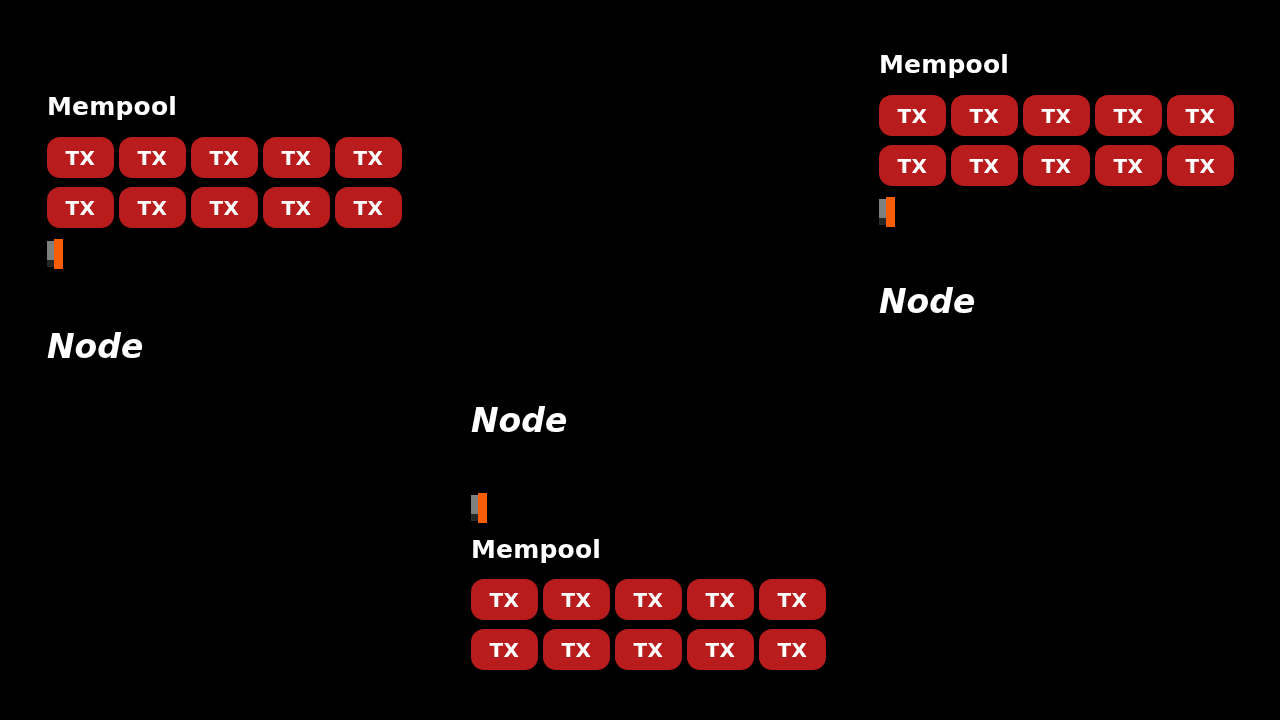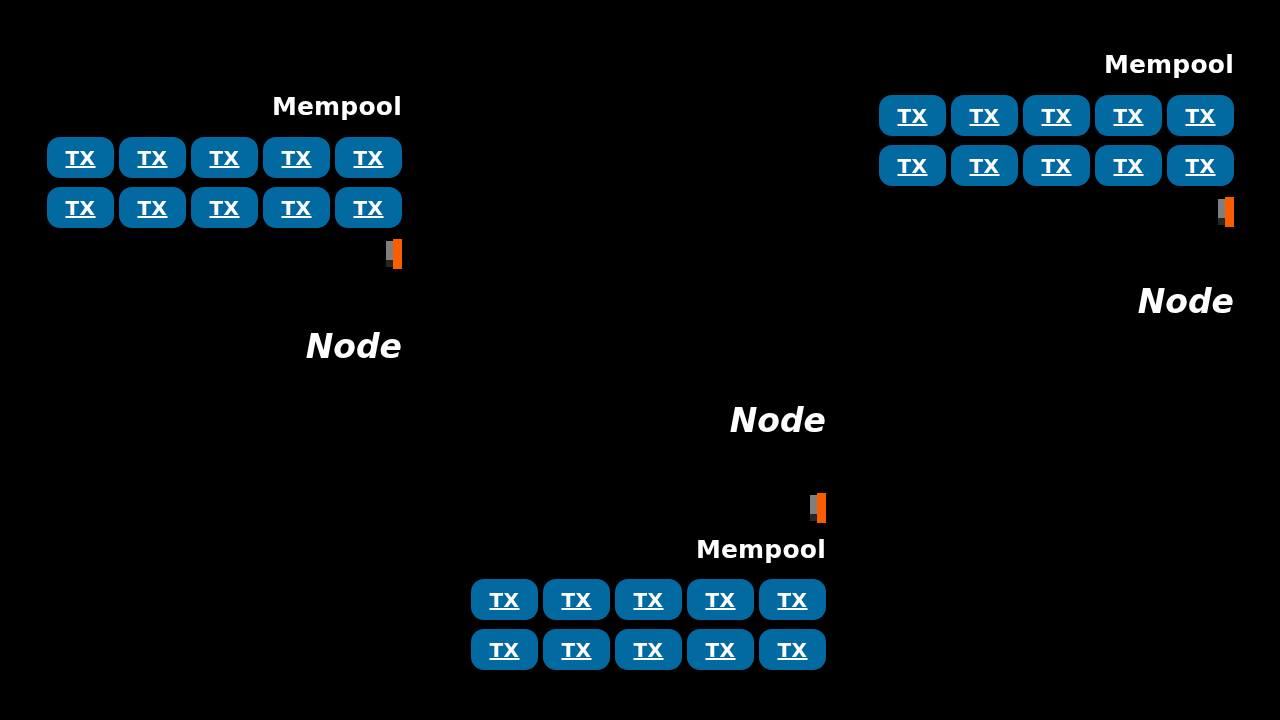--- a/index.html
+++ b/index.html
@@ -18,21 +18,21 @@
     height: 720px;
     background: #000000;
     font-family: "DejaVu Sans", "Liberation Sans", sans-serif;
   }
 
   
   .node-group {
     position: absolute;
     display: flex;
     flex-direction: column;
-    align-items: flex-end;
+    align-items: flex-start;
   }
 
   
   .mempool-title {
     color: #ffffff;
     font-family: "DejaVu Sans", "Liberation Sans", sans-serif;
     font-weight: bold;
     font-size: 25px;
     letter-spacing: 0.2px;
     line-height: 1;
@@ -47,31 +47,30 @@
   }
   .tx-row {
     display: flex;
     flex-direction: row;
     gap: 5px;
   }
   .tx-pill {
     width: 67px;
     height: 41px;
     border-radius: 13px;
-    background: #0369a1;
+    background: #b91c1c;
     color: #ffffff;
     font-family: "DejaVu Sans", "Liberation Sans", sans-serif;
     font-weight: bold;
     font-size: 20px;
     line-height: 1;
     display: flex;
     align-items: center;
     justify-content: center;
     letter-spacing: 0.5px;
-    text-decoration: underline;
   }
 
   
   .chain {
     display: flex;
     flex-direction: row;
     align-items: flex-start;
     height: 30px;
   }
   .chain-block {

